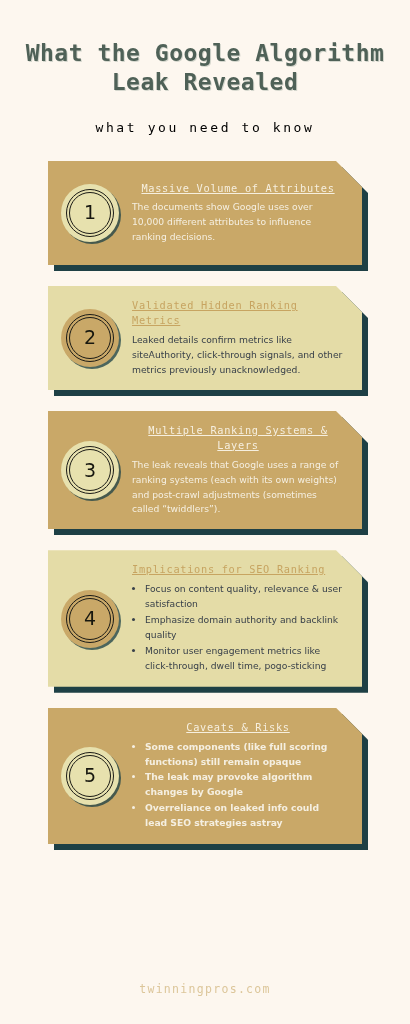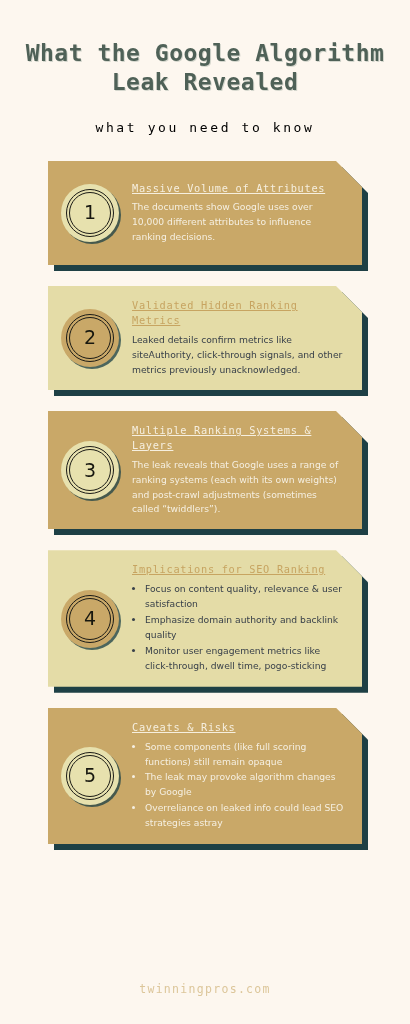--- a/index.html
+++ b/index.html
@@ -121,36 +121,36 @@
     min-width: 0;
   }
   .card-head {
     font-family: "DejaVu Sans Mono", monospace;
     font-size: 10.3px;
     letter-spacing: 0.7px;
     line-height: 1.45;
     text-decoration: underline;
     margin-bottom: 5px;
   }
-  .card.gold .card-head { color: #f6efdf; }
+  .card.gold .card-head { color: #f6efdf; text-align: center; }
   .card.khaki .card-head { color: #c7a461; }
   .card-text {
     font-size: 9.2px;
     line-height: 1.62;
   }
   .card.gold .card-text { color: #f5efe1; }
   .card.khaki .card-text { color: #39414a; }
   .card-list {
     margin: 0;
     padding-left: 13px;
     font-size: 9.2px;
     line-height: 1.62;
   }
   .card-list li { margin: 0 0 1px 0; }
-  .card.gold .card-list { color: #f5efe1; }
+  .card.gold .card-list { color: #f5efe1; font-weight: bold; }
   .card.khaki .card-list { color: #39414a; }
 
   
   .footer {
     position: absolute;
     left: 0;
     right: 0;
     bottom: 28px;
     text-align: center;
     font-family: "DejaVu Sans Mono", monospace;

